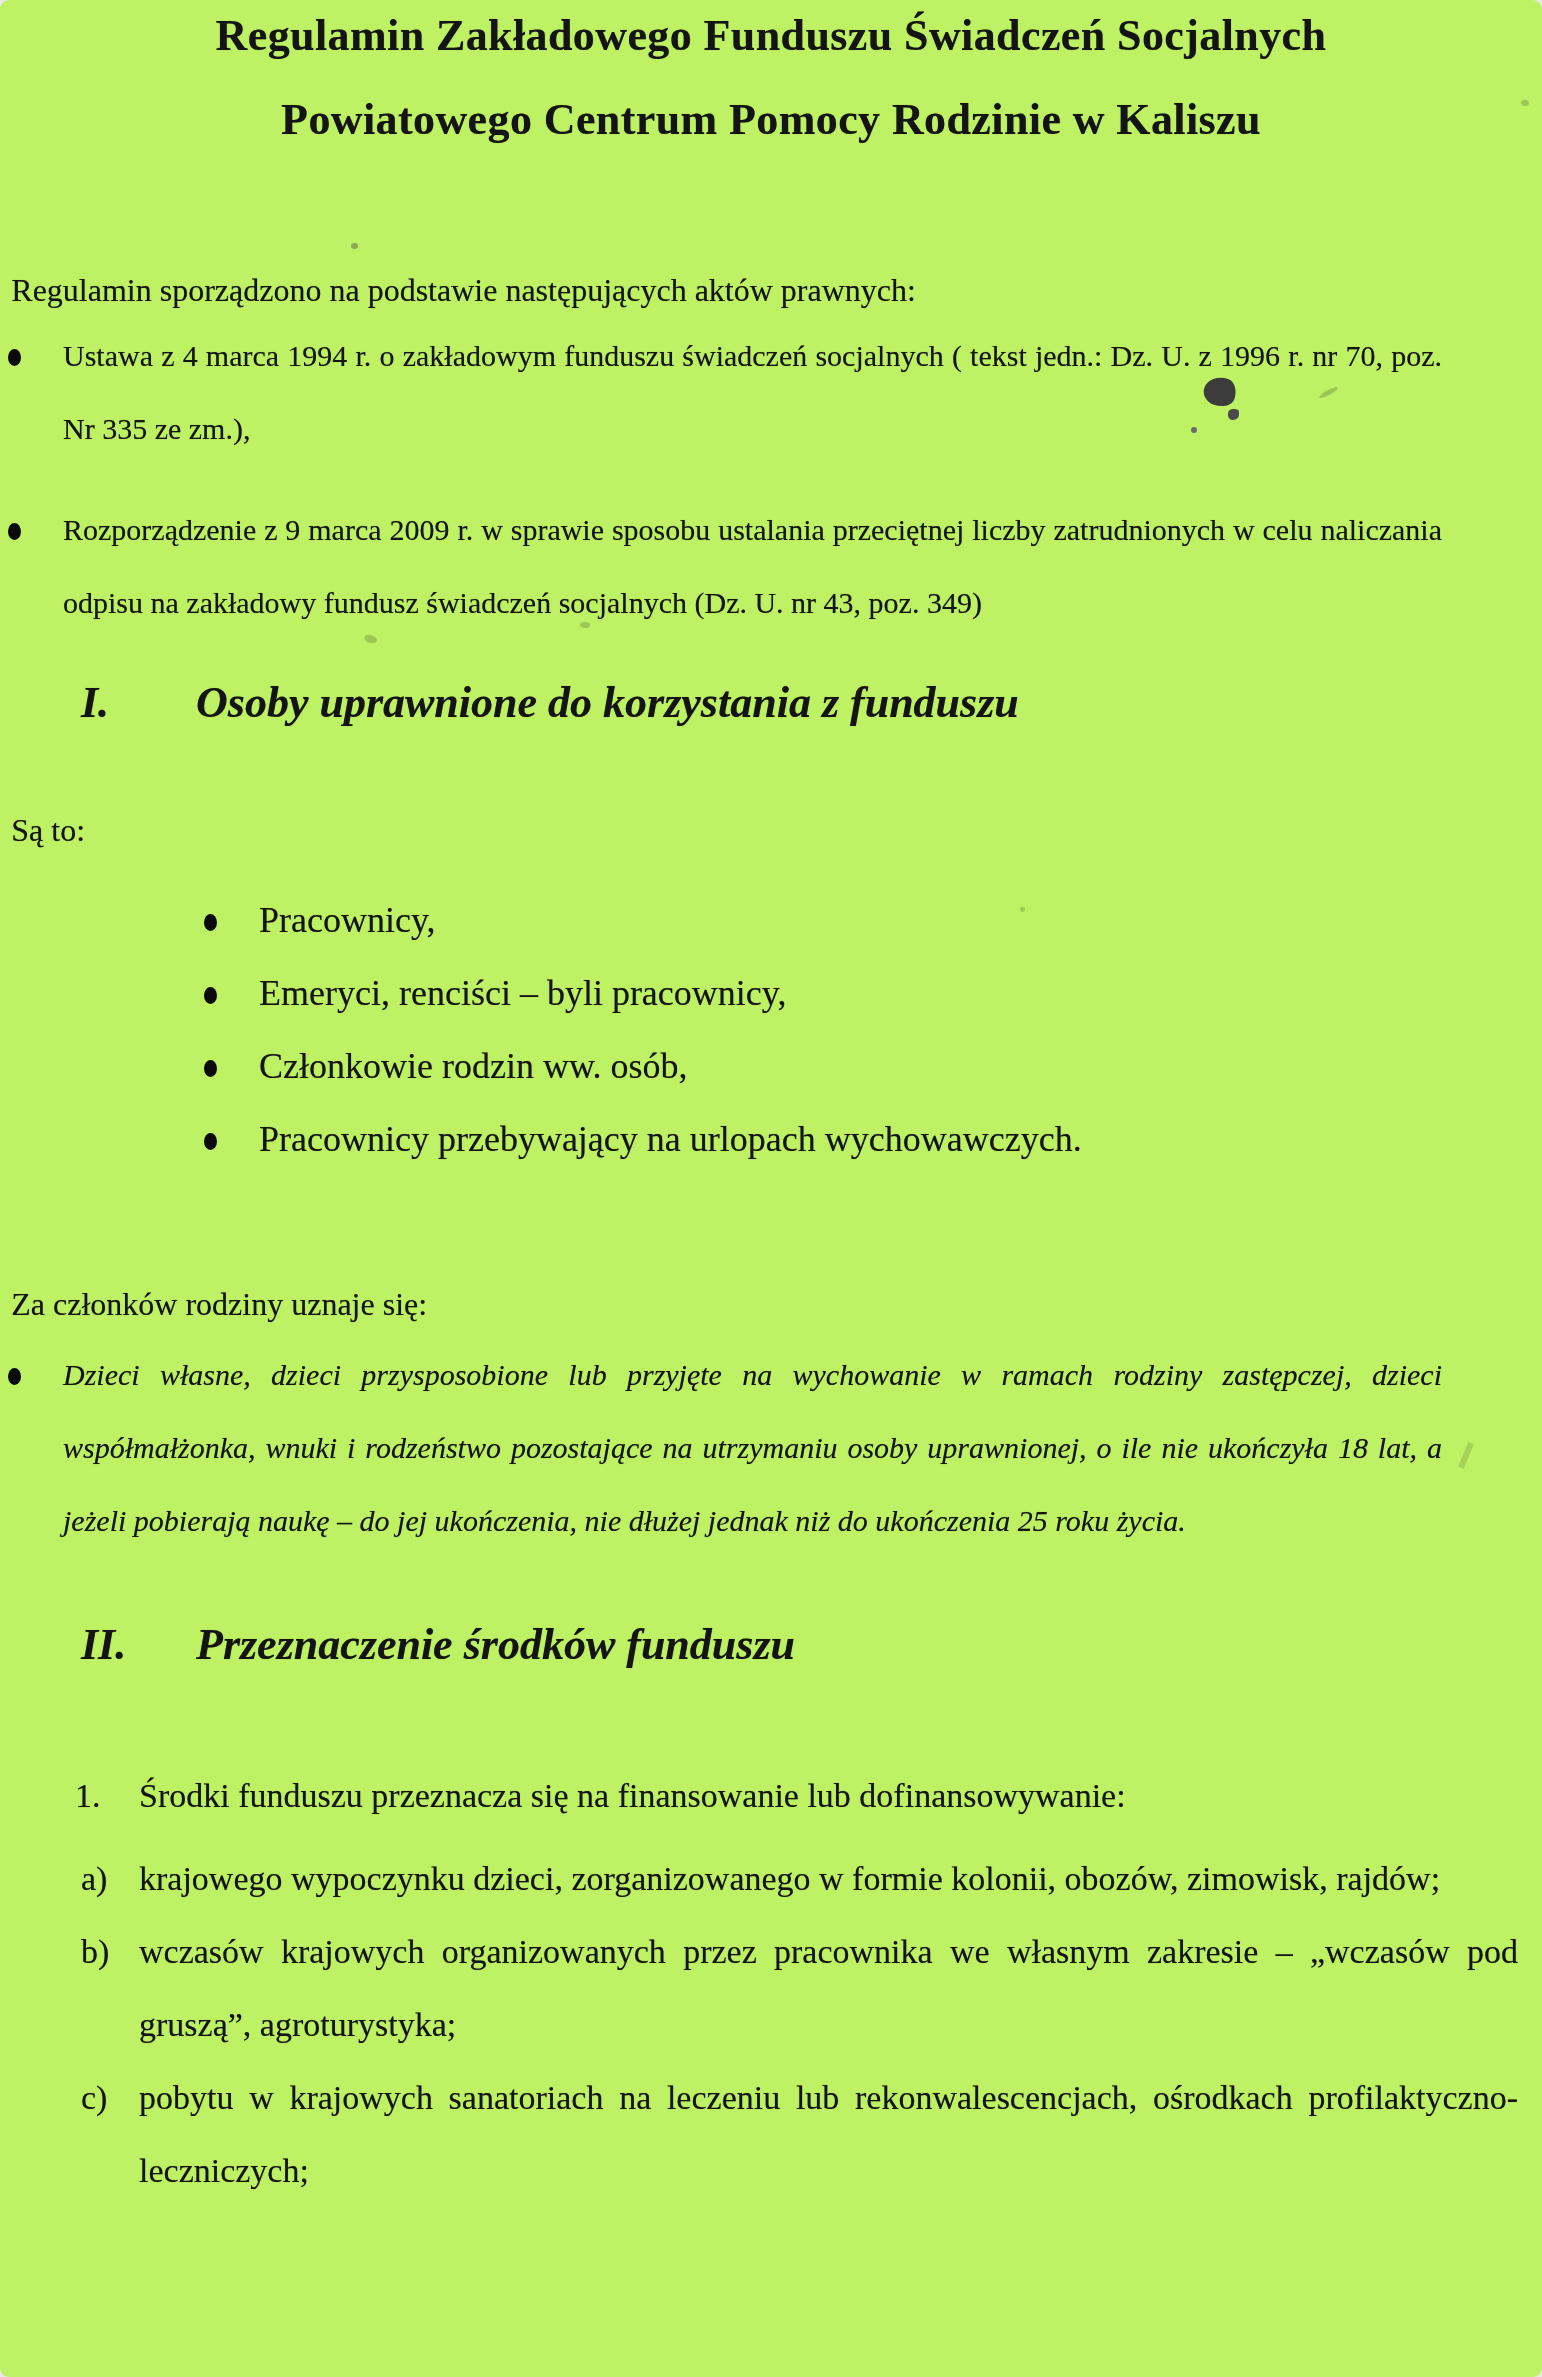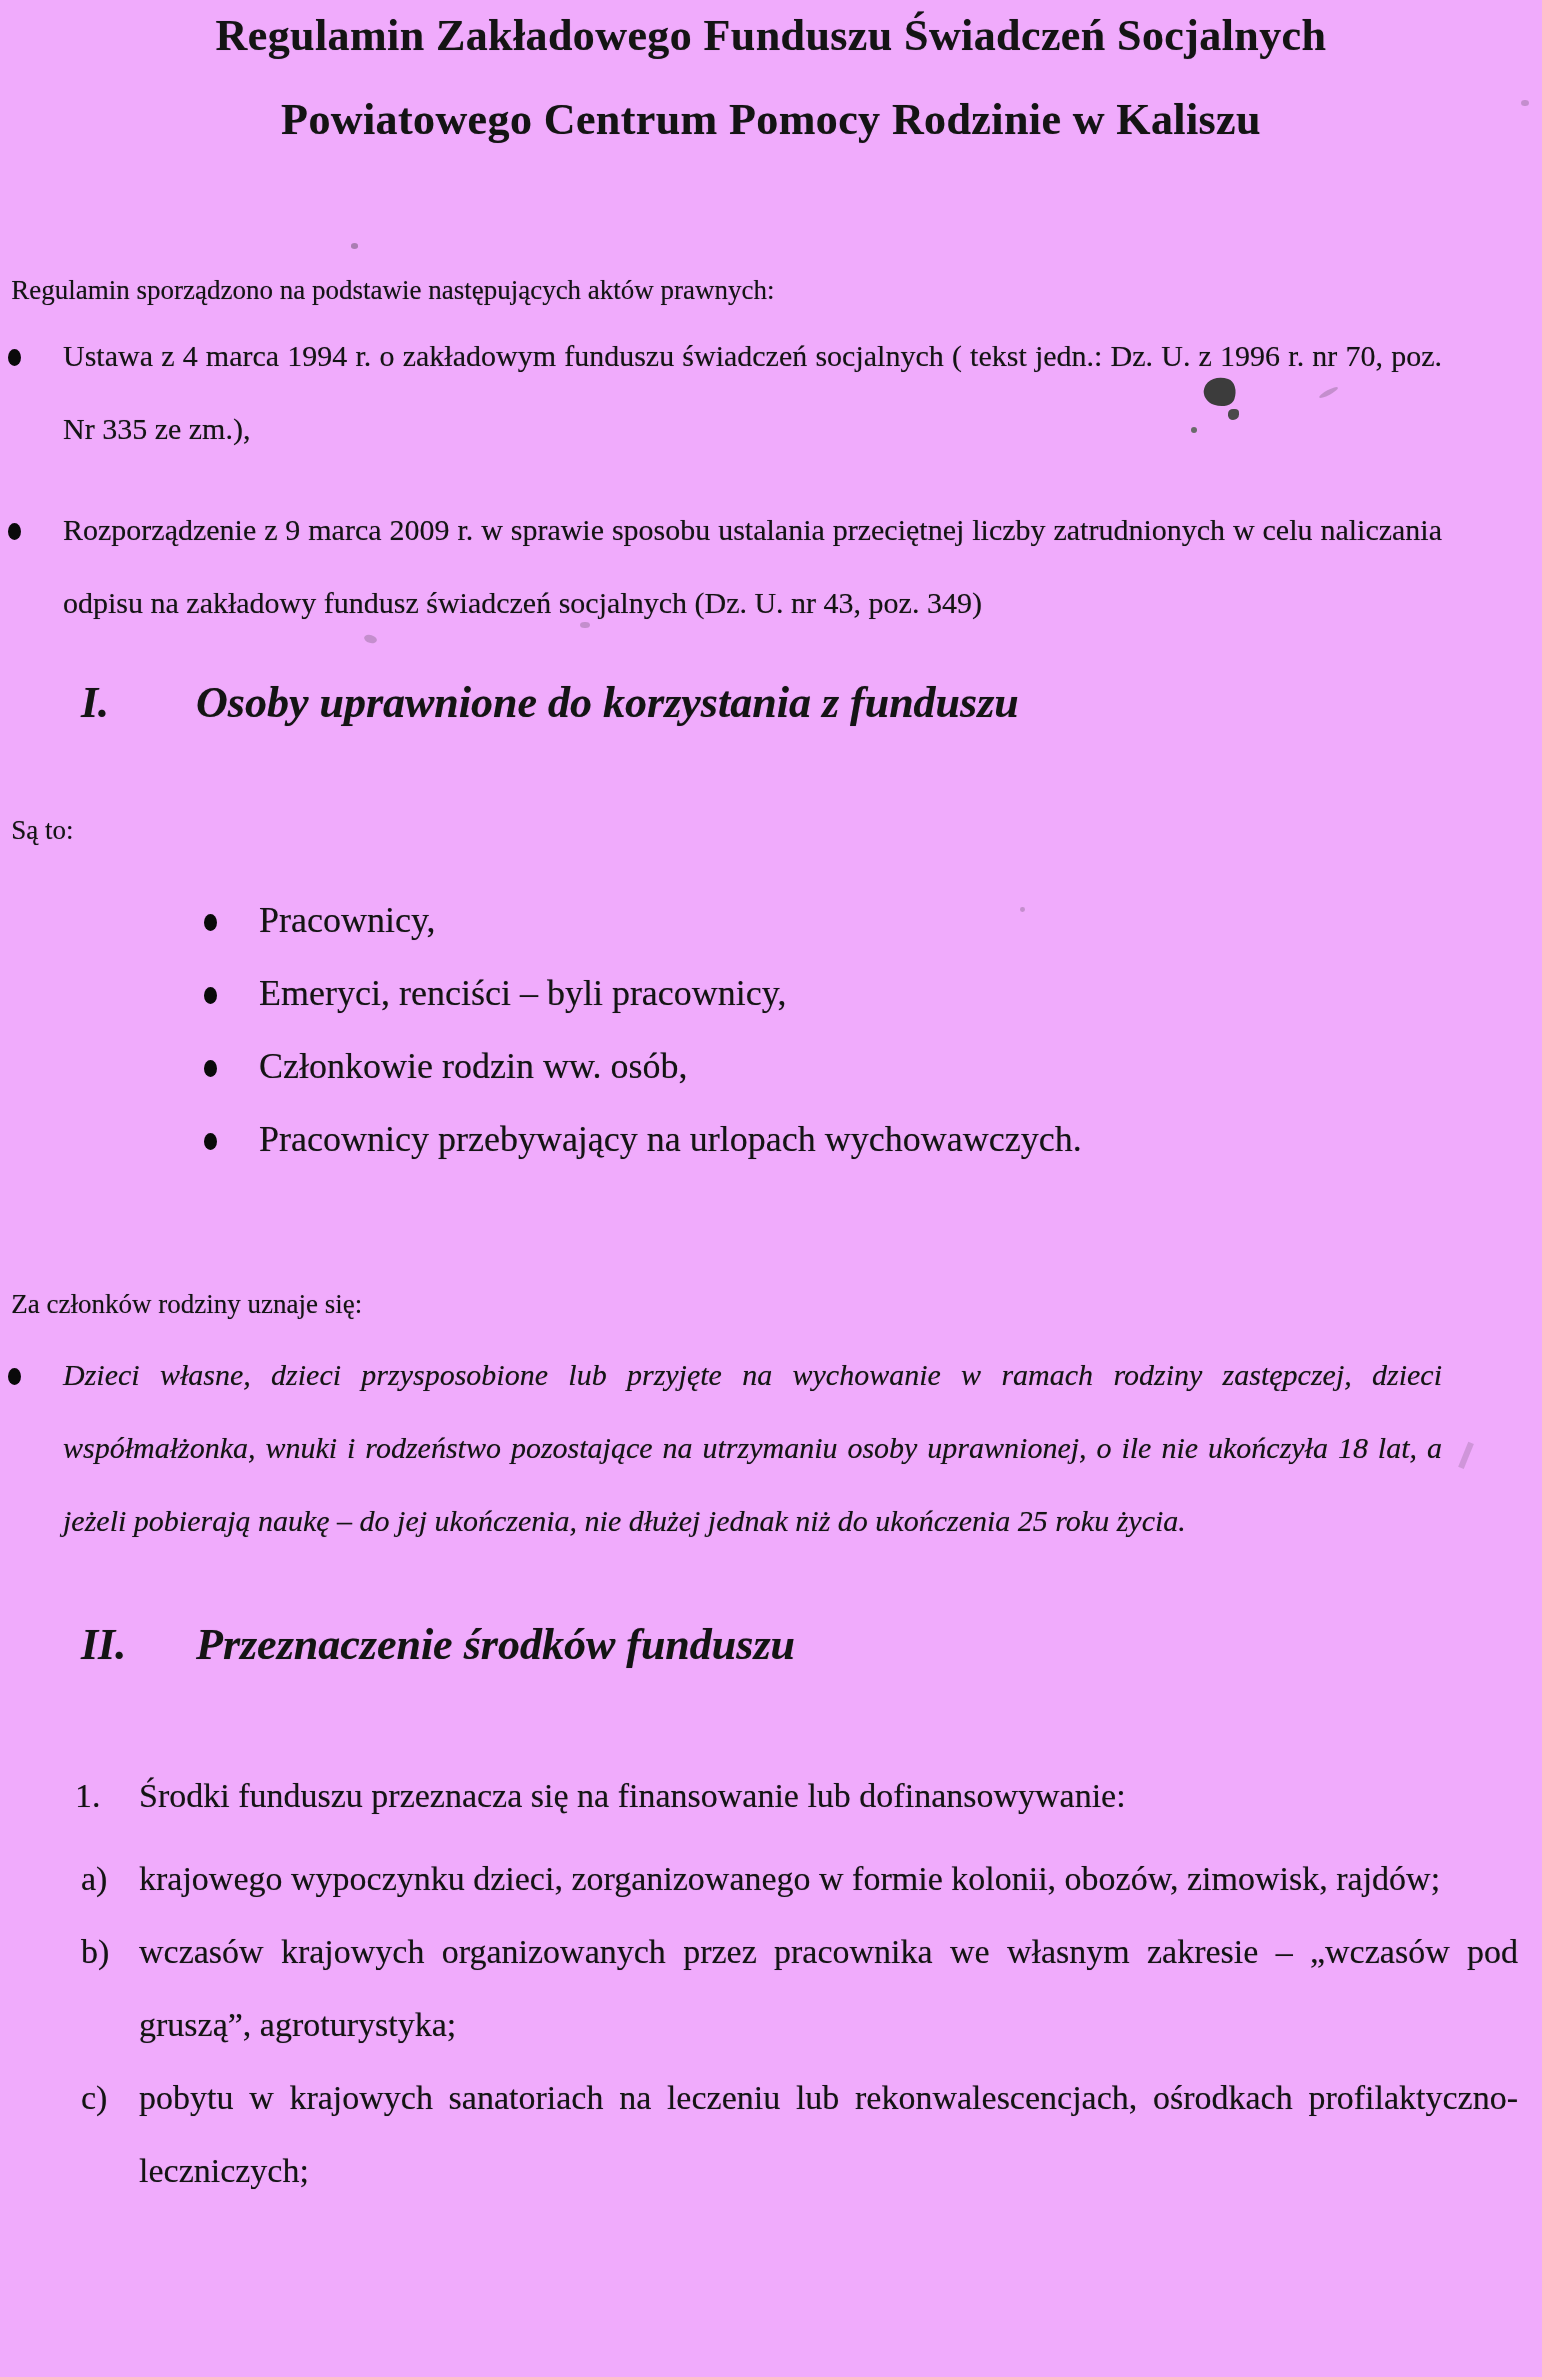--- a/index.html
+++ b/index.html
@@ -5,38 +5,39 @@
   html,body{margin:0;padding:0;}
   body{
     width:1542px;height:2377px;
     background:#e9e9e7;
     font-family:"Liberation Serif","DejaVu Serif",serif;
     overflow:hidden;
   }
   .page{
     position:relative;
     width:1542px;height:2377px;
-    background:#f0abfc;
+    background:#bef264;
     color:#141414;
     overflow:hidden;
     text-shadow:0 0 0.8px rgba(20,20,20,.45);
+    border-radius:9px;
   }
   
   .title{
     text-align:center;
     font-weight:bold;
     font-size:44px;
     line-height:50px;
     letter-spacing:0.4px;
   }
   .title-1{padding-top:11.3px;}
   .title-2{margin-top:34px;}
   
   .line{
-    font-size:27px;
+    font-size:32px;
     line-height:44px;
     margin-left:11.3px;
   }
   .intro{margin-top:123px;}
   
   ul{list-style:none;margin:0;padding:0;}
   .big-list{margin-top:6.4px;}
   .big-list li{
     position:relative;
     margin-left:63px;

